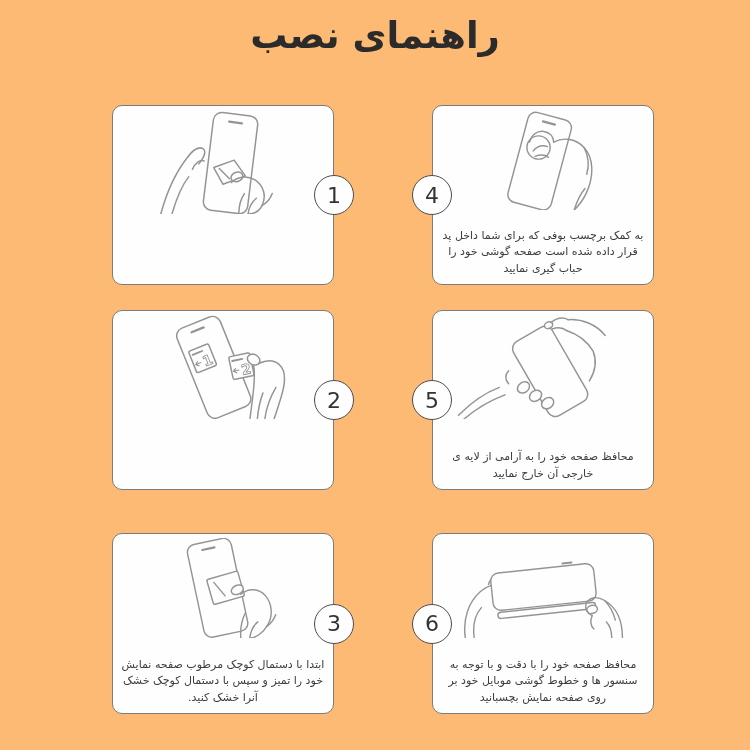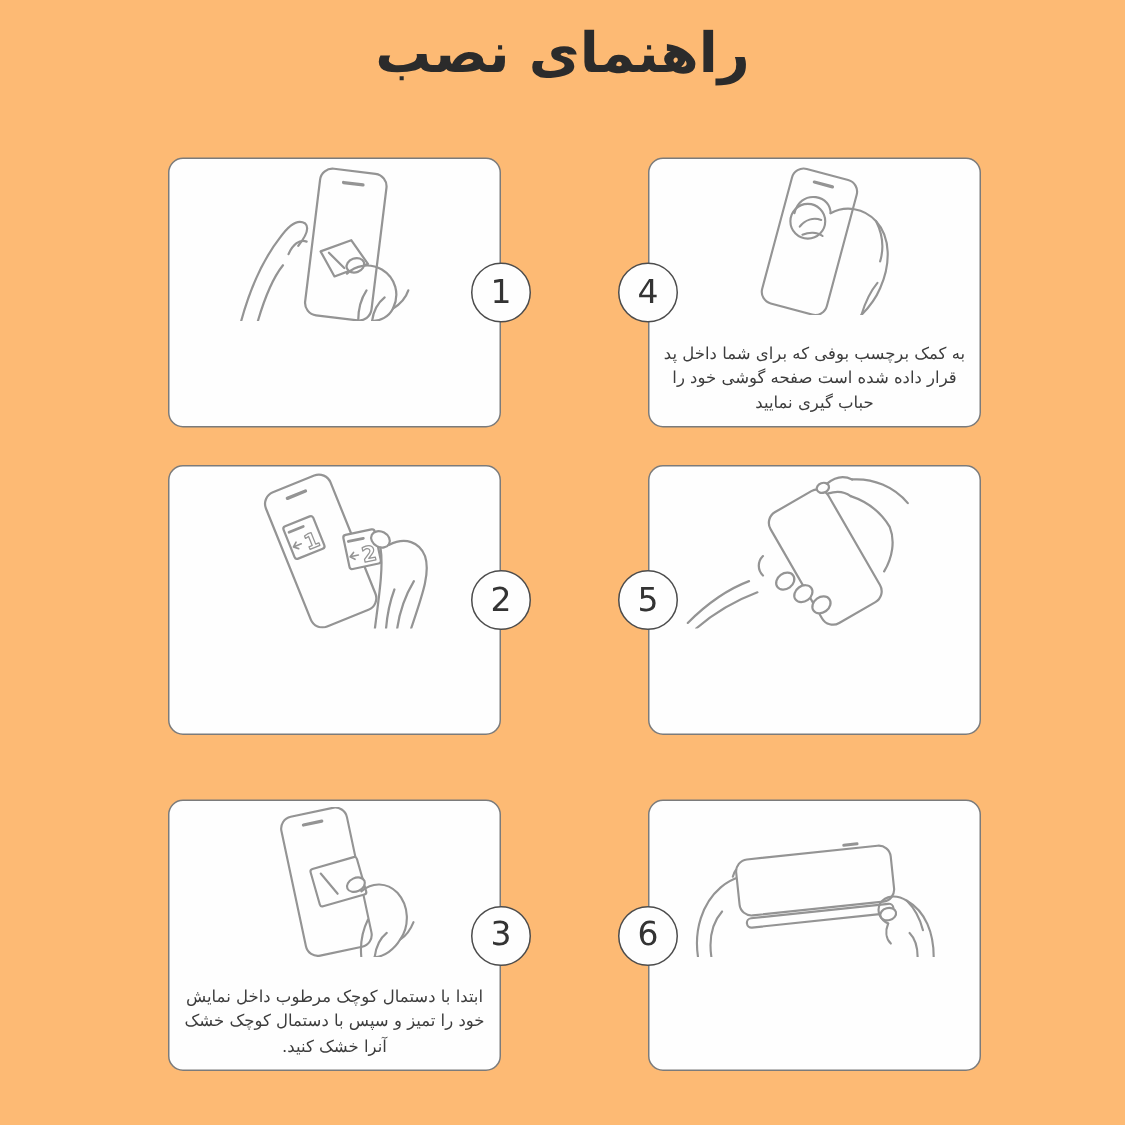--- a/index.html
+++ b/index.html
@@ -114,21 +114,21 @@
         <ellipse cx="111" cy="58" rx="7" ry="5" transform="rotate(-25 111 58)" fill="#fefefe"></ellipse>
         <path d="M115,63 C123,56 134,56 142,64 C151,74 151,89 144,99 C140,106 132,112 125,112"></path>
         <path d="M125,112 C126,104 129,98 134,94"></path>
         <path d="M115,112 C114,101 116,92 120,84"></path>
         <path d="M144,99 C149,96 152,91 154,86"></path>
       </g>
     </svg>
     <div class="badge badge-right">
       <span>3</span>
     </div>
-    <p class="caption">ابتدا با دستمال کوچک مرطوب داخل نمایش خود را تمیز و سپس با دستمال کوچک خشک آنرا خشک کنید.</p>
+    <p class="caption">ابتدا با دستمال کوچک مرطوب صفحه نمایش خود را تمیز و سپس با دستمال کوچک خشک آنرا خشک کنید.</p>
   </section>
 
   <section class="panel col-right row1">
     <svg class="illus" width="184" height="100" viewBox="0 0 190 112" fill="none" stroke="#949494" stroke-width="1.6" stroke-linecap="round" stroke-linejoin="round">
       <g transform="rotate(15 90 58)">
         <rect x="66" y="5" width="50" height="104" rx="9" fill="#fefefe"></rect>
         <path d="M83,13 L97,13" stroke-width="2.4"></path>
       </g>
       <g>
         <circle cx="90" cy="42" r="13" fill="#fefefe"></circle>
@@ -167,20 +167,21 @@
         <ellipse cx="101" cy="11" rx="4.5" ry="3.5" transform="rotate(-20 101 11)" fill="#fefefe"></ellipse>
         <path d="M104,8 C110,3 116,2 122,5"></path>
         <path d="M105,15 C111,13 117,14 121,17"></path>
         <path d="M122,5 C137,4 152,10 162,22"></path>
         <path d="M121,17 C133,21 143,29 149,39 C153,49 151,61 145,71"></path>
       </g>
     </svg>
     <div class="badge badge-left">
       <span>5</span>
     </div>
+    <p class="caption">محافظ صفحه خود را به آرامی از لایه ی خارجی آن خارج نمایید</p>
   </section>
 
   <section class="panel col-right row3">
     <svg class="illus" width="184" height="100" viewBox="0 0 190 112" fill="none" stroke="#949494" stroke-width="1.6" stroke-linecap="round" stroke-linejoin="round">
       <g>
         <path d="M8,112 C5,92 11,72 25,60 C33,53 45,49 55,52"></path>
         <path d="M34,52 C36,44 44,40 52,44"></path>
         <path d="M52,44 C56,38 64,38 68,44"></path>
         <path d="M18,112 C16,98 19,86 26,78"></path>
       </g>
@@ -195,15 +196,16 @@
         <ellipse cx="150" cy="80" rx="6" ry="4.5" transform="rotate(-15 150 80)" fill="#fefefe"></ellipse>
         <path d="M184,112 C184,94 178,78 164,70 C156,65 148,66 144,72 C141,78 144,84 150,87"></path>
         <path d="M164,70 C170,76 174,84 176,92"></path>
         <path d="M150,87 C148,92 148,98 152,102"></path>
         <path d="M172,112 C172,104 170,98 166,94"></path>
       </g>
     </svg>
     <div class="badge badge-left">
       <span>6</span>
     </div>
+    <p class="caption">محافظ صفحه خود را با دقت و با توجه به سنسور ها و خطوط گوشی موبایل خود بر روی صفحه نمایش بچسبانید</p>
   </section>
 
 </div>
 
 </body></html>

